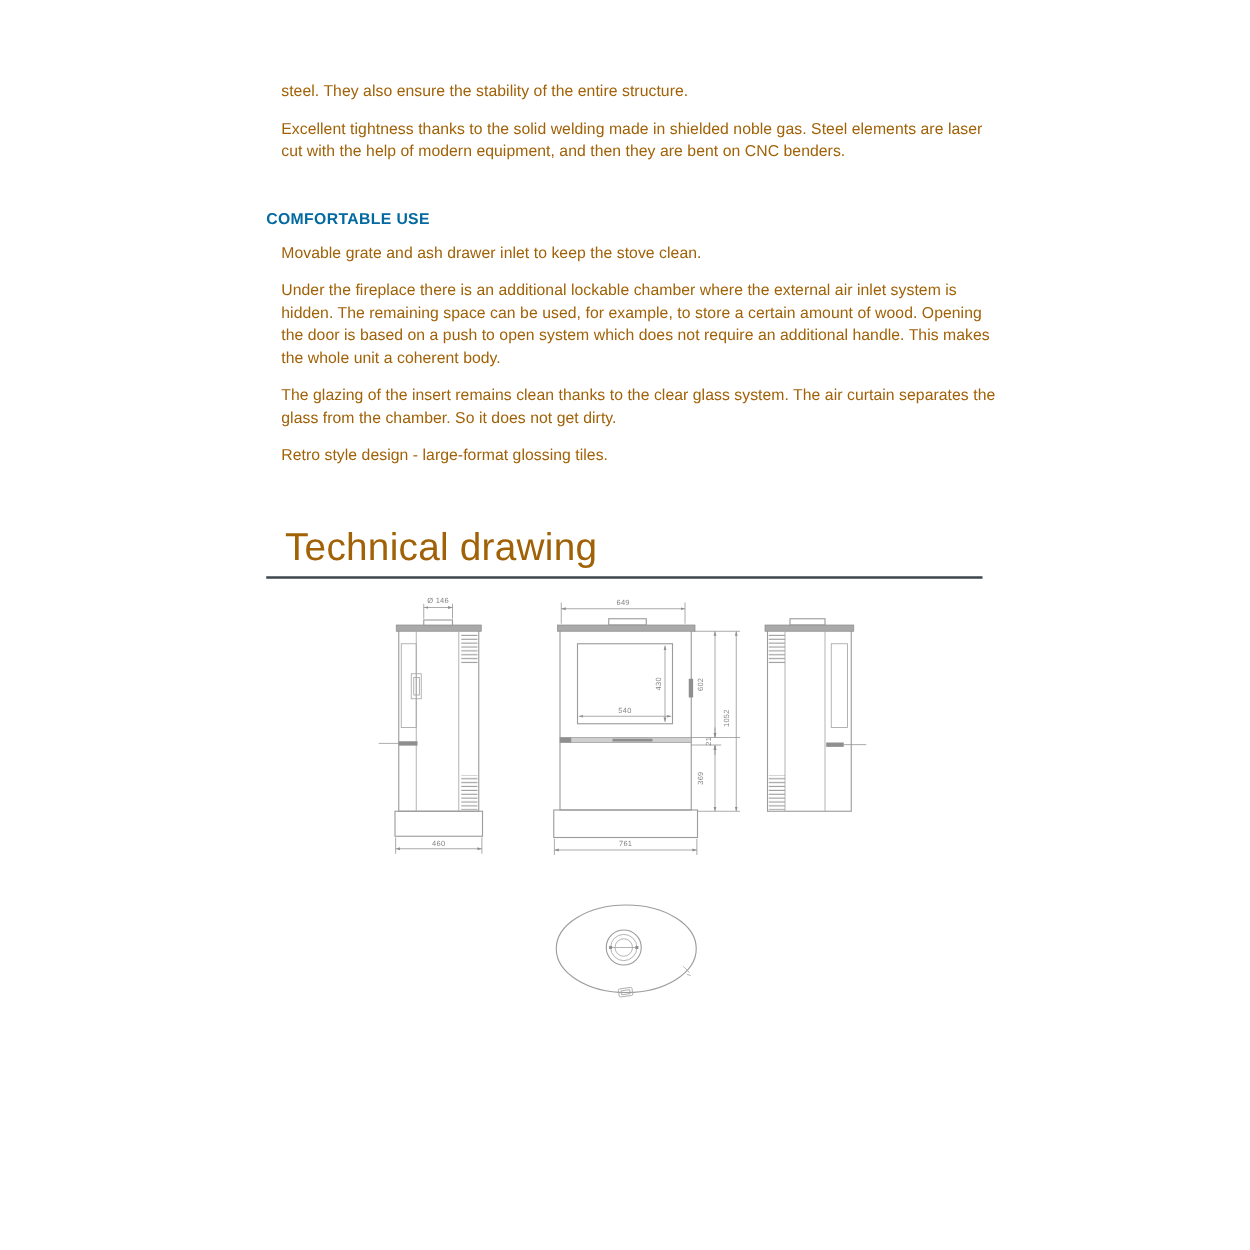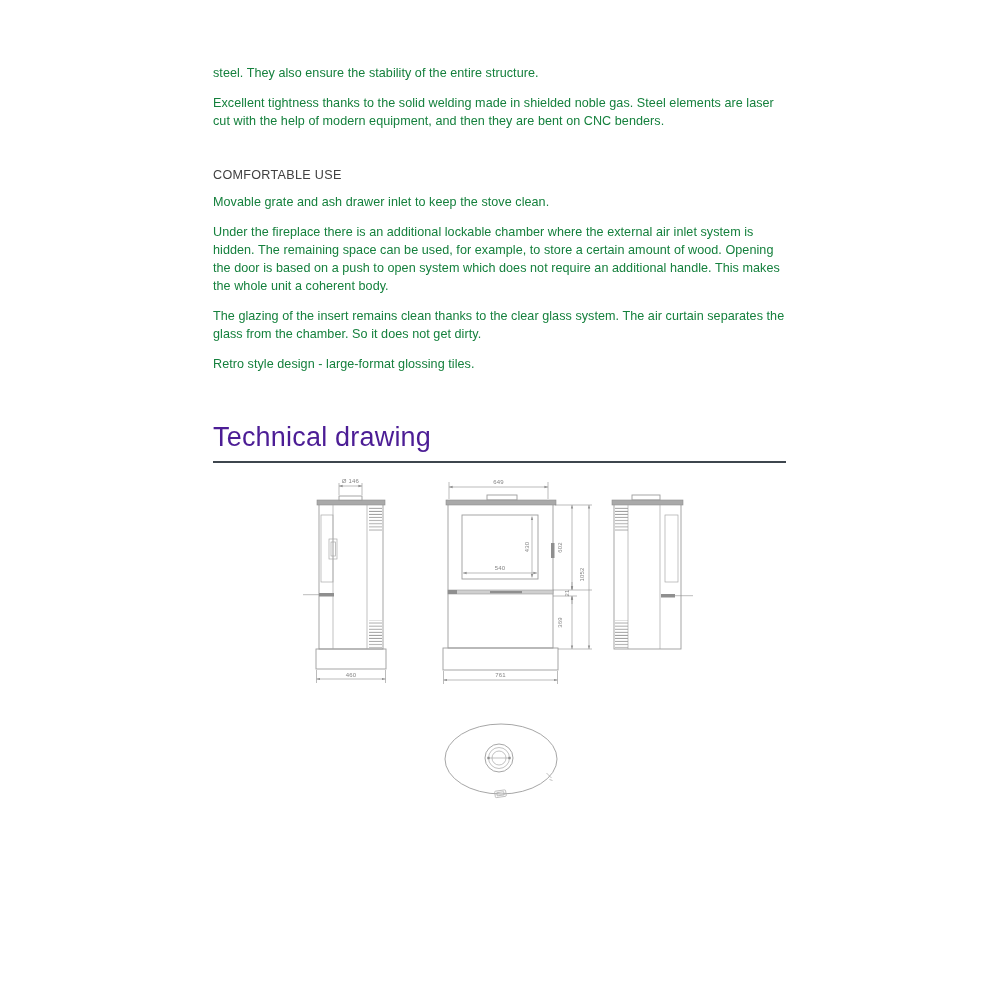--- a/index.html
+++ b/index.html
@@ -3,30 +3,30 @@
 <meta charset="utf-8">
 <style>
   * { box-sizing: border-box; }
   html,body { margin:0; padding:0; background:#ffffff; }
   .page {
     position:relative; width:1000px; height:1000px; background:#ffffff;
     font-family:"Liberation Sans", sans-serif; overflow:hidden;
   }
   .content { position:absolute; left:213px; top:64px; width:600px; }
   p.body-text {
-    margin:0 0 12px 0; font-size:12.6px; line-height:18px;
-    color:#15803d; white-space:pre-line; letter-spacing:0.05px;
+    margin:0 0 12px 12px; font-size:12.6px; line-height:18px;
+    color:#a16207; white-space:pre-line; letter-spacing:0.05px;
   }
   h3.section-heading {
     margin:38px 0 10px 0; font-size:12.6px; line-height:15px;
-    font-weight:normal; color:#404040; letter-spacing:0.3px;
+    font-weight:bold; color:#0369a1; letter-spacing:0.3px;
   }
   h1.tech-title {
-    margin:48px 0 7px 0; font-size:27px; line-height:33px;
-    font-weight:400; color:#4c1d95; letter-spacing:0.2px;
+    margin:48px 0 7px 15px; font-size:31px; line-height:33px;
+    font-weight:400; color:#a16207; letter-spacing:0.2px;
   }
   hr.divider { border:none; border-top:2px solid #3e464e; width:573px; margin:0; }
   .drawing-wrap { position:relative; margin-left:72px; margin-top:7px; width:430px; }
   svg .ln   { stroke:#9c9c9c; stroke-width:0.9; fill:none; }
   svg .lnthin { stroke:#a8a8a8; stroke-width:0.7; fill:none; }
   svg .plate { fill:#a9a9a9; stroke:#8f8f8f; stroke-width:0.6; }
   svg .band  { fill:#cfcfcf; stroke:#9c9c9c; stroke-width:0.6; }
   svg .dark  { fill:#8f8f8f; stroke:none; }
   svg .dim   { stroke:#8f8f8f; stroke-width:0.6; fill:none; }
   svg text { font-size:6px; fill:#858585; letter-spacing:0.2px; font-family:"Liberation Sans", sans-serif; }

